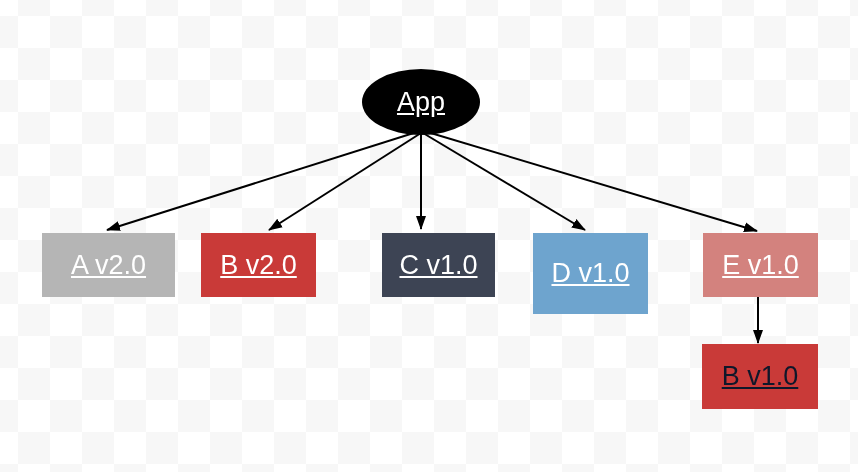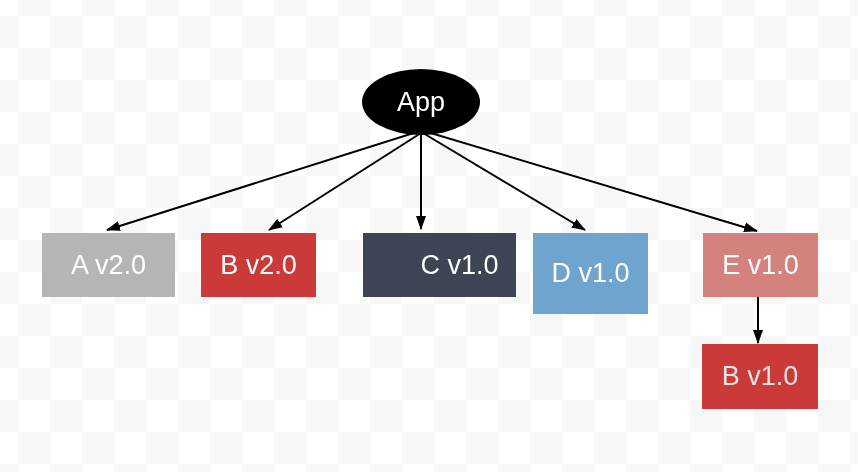--- a/index.html
+++ b/index.html
@@ -32,20 +32,21 @@
   .node {
     position: absolute;
     display: flex;
     align-items: center;
     justify-content: center;
     color: #ffffff;
     font-size: 27px;
     line-height: 1;
     white-space: nowrap;
     user-select: none;
+    text-decoration: underline;
   }
   .node.ellipse {
     border-radius: 50%;
   }
 </style>
 </head>
 <body>
 
 <div class="canvas">
 
@@ -68,29 +69,29 @@
   </div>
 
   <div class="node" style="left: 42px; top: 233px; width: 133px; height: 64px; background-color: rgb(181, 181, 181); color: rgb(255, 255, 255);">
     <span>A v2.0</span>
   </div>
 
   <div class="node" style="left: 201px; top: 233px; width: 115px; height: 64px; background-color: rgb(201, 58, 56); color: rgb(255, 255, 255); text-align: right;">
     <span>B v2.0</span>
   </div>
 
-  <div class="node" style="left: 363px; top: 233px; width: 113px; height: 64px; background-color: rgb(61, 68, 84); color: rgb(255, 255, 255); padding-left: 40px;">
+  <div class="node" style="left: 382px; top: 233px; width: 113px; height: 64px; background-color: rgb(61, 68, 84); color: rgb(255, 255, 255);">
     <span>C v1.0</span>
   </div>
 
   <div class="node" style="left: 533px; top: 233px; width: 115px; height: 81px; background-color: rgb(110, 164, 206); color: rgb(255, 255, 255);">
     <span>D v1.0</span>
   </div>
 
   <div class="node" style="left: 703px; top: 233px; width: 115px; height: 64px; background-color: rgb(211, 130, 126); color: rgb(255, 255, 255); align-items: center;">
     <span>E v1.0</span>
   </div>
 
-  <div class="node" style="left: 702px; top: 344px; width: 116px; height: 65px; background-color: rgb(201, 58, 56); color: #e5e5e5;">
+  <div class="node" style="left: 702px; top: 344px; width: 116px; height: 65px; background-color: rgb(201, 58, 56); color: #0f172a;">
     <span>B v1.0</span>
   </div>
 
 </div>
 
 </body></html>

